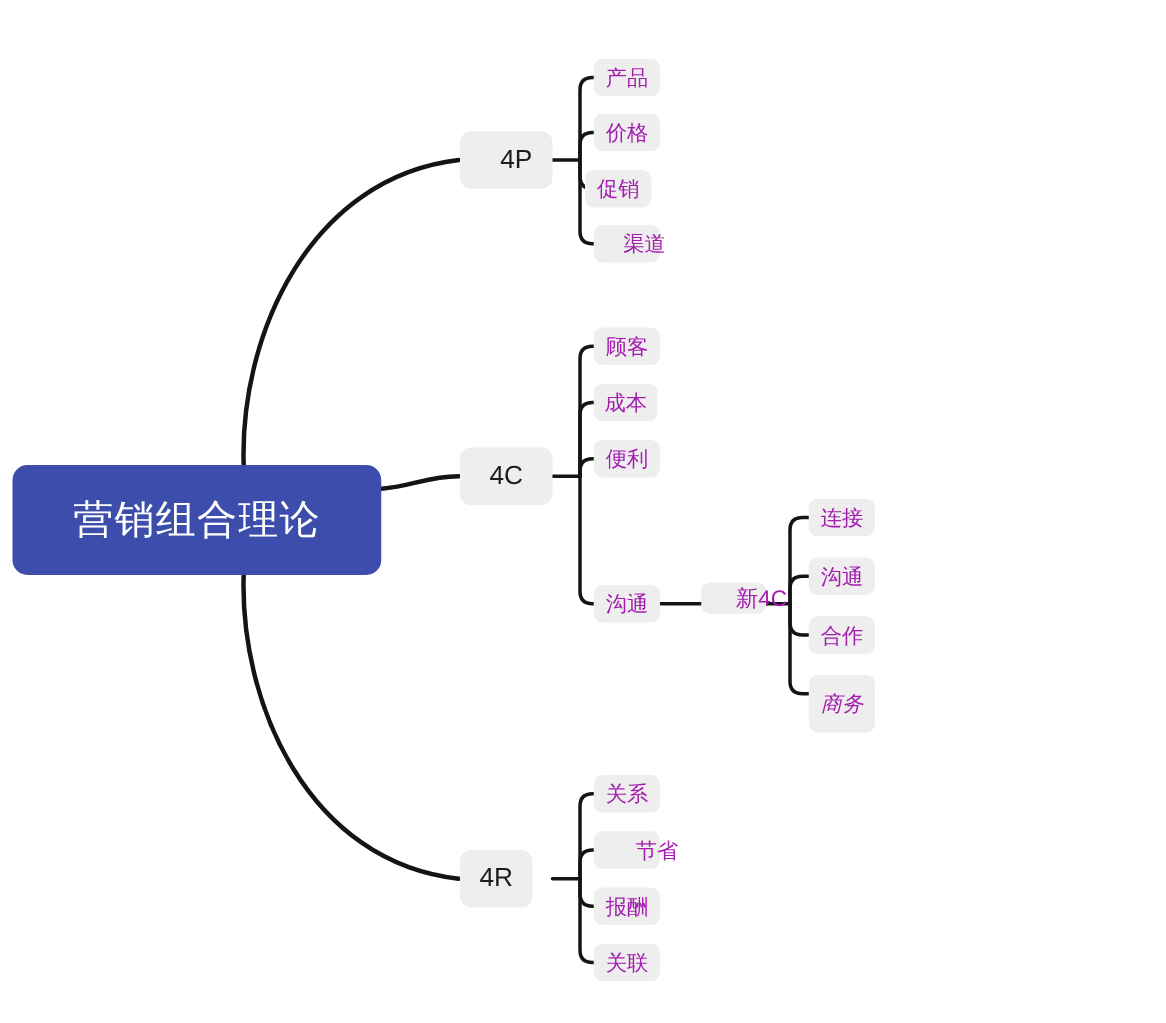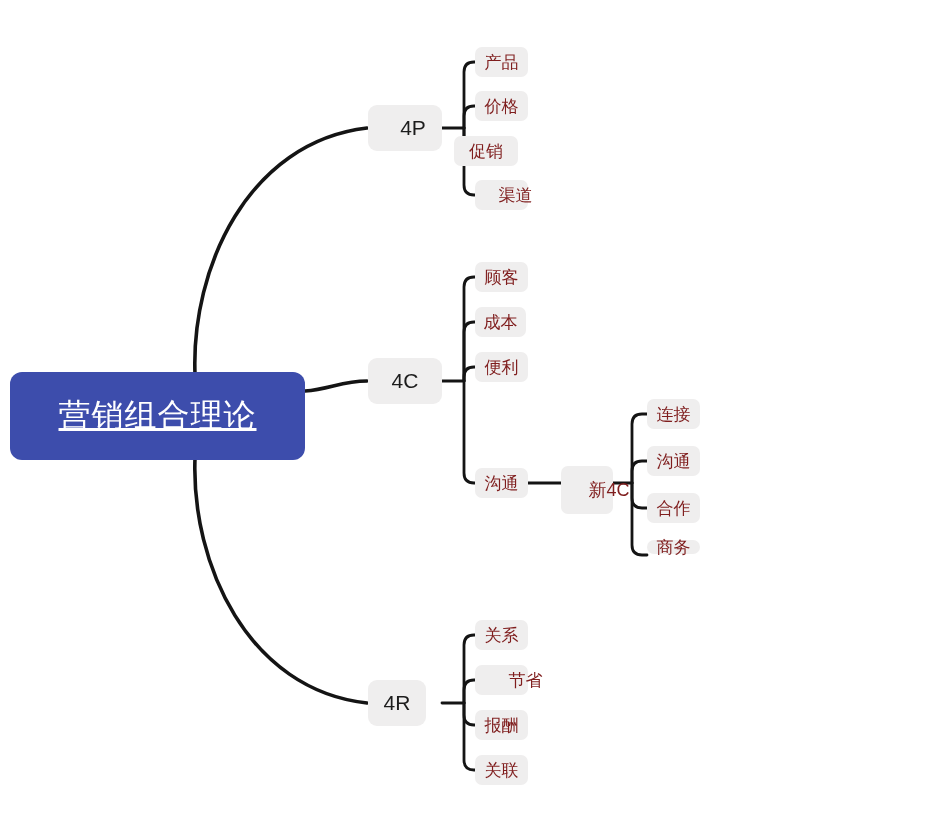--- a/index.html
+++ b/index.html
@@ -1,40 +1,40 @@
 <!DOCTYPE html>
 <html><head>
 <meta charset="utf-8">
 <style>
   html,body{margin:0;padding:0;}
   body{font-family:"Liberation Sans","DejaVu Sans",sans-serif;background:#ffffff;}
   #canvas{position:relative;width:933px;height:818px;background:#ffffff;overflow:hidden;}
   #edges{position:absolute;left:0;top:0;width:933px;height:818px;}
   .node{position:absolute;display:flex;align-items:center;justify-content:center;box-sizing:border-box;white-space:nowrap;cursor:pointer;}
-  .root{background:#3D4DAC;color:#ffffff;border-radius:12px;font-size:32px;font-weight:500;letter-spacing:1px;text-decoration:underline;}
+  .root{background:#3D4DAC;color:#ffffff;border-radius:12px;font-size:32px;font-weight:500;letter-spacing:1px;}
   .branch{background:#EFEEEE;color:#1c1c1c;border-radius:9px;font-size:21px;}
-  .leaf{background:#EFEEEE;color:#7f1d1d;border-radius:7px;font-size:17px;}
+  .leaf{background:#EFEEEE;color:#a21caf;border-radius:7px;font-size:17px;}
   
   .p-root{left:10px;top:372px;width:295px;height:88px;}
   .p-4p{left:368px;top:105px;width:74px;height:46px;padding-left:16px;}
   .p-4c{left:368px;top:358px;width:74px;height:46px;}
   .p-4r{left:368px;top:680px;width:58px;height:46px;}
   .p-chanpin{left:475px;top:47px;width:53px;height:30px;}
   .p-jiage{left:475px;top:91px;width:53px;height:30px;}
-  .p-cuxiao{left:454px;top:136px;width:64px;height:30px;}
+  .p-cuxiao{left:468px;top:136px;width:53px;height:30px;}
   .p-qudao{left:475px;top:180px;width:53px;height:30px;padding-left:28px;}
   .p-guke{left:475px;top:262px;width:53px;height:30px;}
   .p-chengben{left:475px;top:307px;width:51px;height:30px;}
   .p-bianli{left:475px;top:352px;width:53px;height:30px;}
   .p-goutong{left:475px;top:468px;width:53px;height:30px;}
-  .p-xin4c{left:561px;top:466px;width:52px;height:48px;font-size:18px;padding-left:44px;}
+  .p-xin4c{left:561px;top:466px;width:52px;height:25px;font-size:18px;padding-left:44px;}
   .p-lianjie{left:647px;top:399px;width:53px;height:30px;font-family:Liberation Serif, serif;}
   .p-goutong2{left:647px;top:446px;width:53px;height:30px;}
   .p-hezuo{left:647px;top:493px;width:53px;height:30px;}
-  .p-shangwu{left:647px;top:540px;width:53px;height:14px;}
+  .p-shangwu{left:647px;top:540px;width:53px;height:46px;font-style:italic;}
   .p-guanxi{left:475px;top:620px;width:53px;height:30px;}
   .p-jiesheng{left:475px;top:665px;width:53px;height:30px;padding-left:48px;}
   .p-baochou{left:475px;top:710px;width:53px;height:30px;}
   .p-guanlian{left:475px;top:755px;width:53px;height:30px;}
   .e{fill:none;stroke:#141414;stroke-linecap:round;stroke-linejoin:round;}
   .e-main{stroke-width:3.6px;}
   .e-sub{stroke-width:2.8px;}
 </style>
 </head>
 <body>

